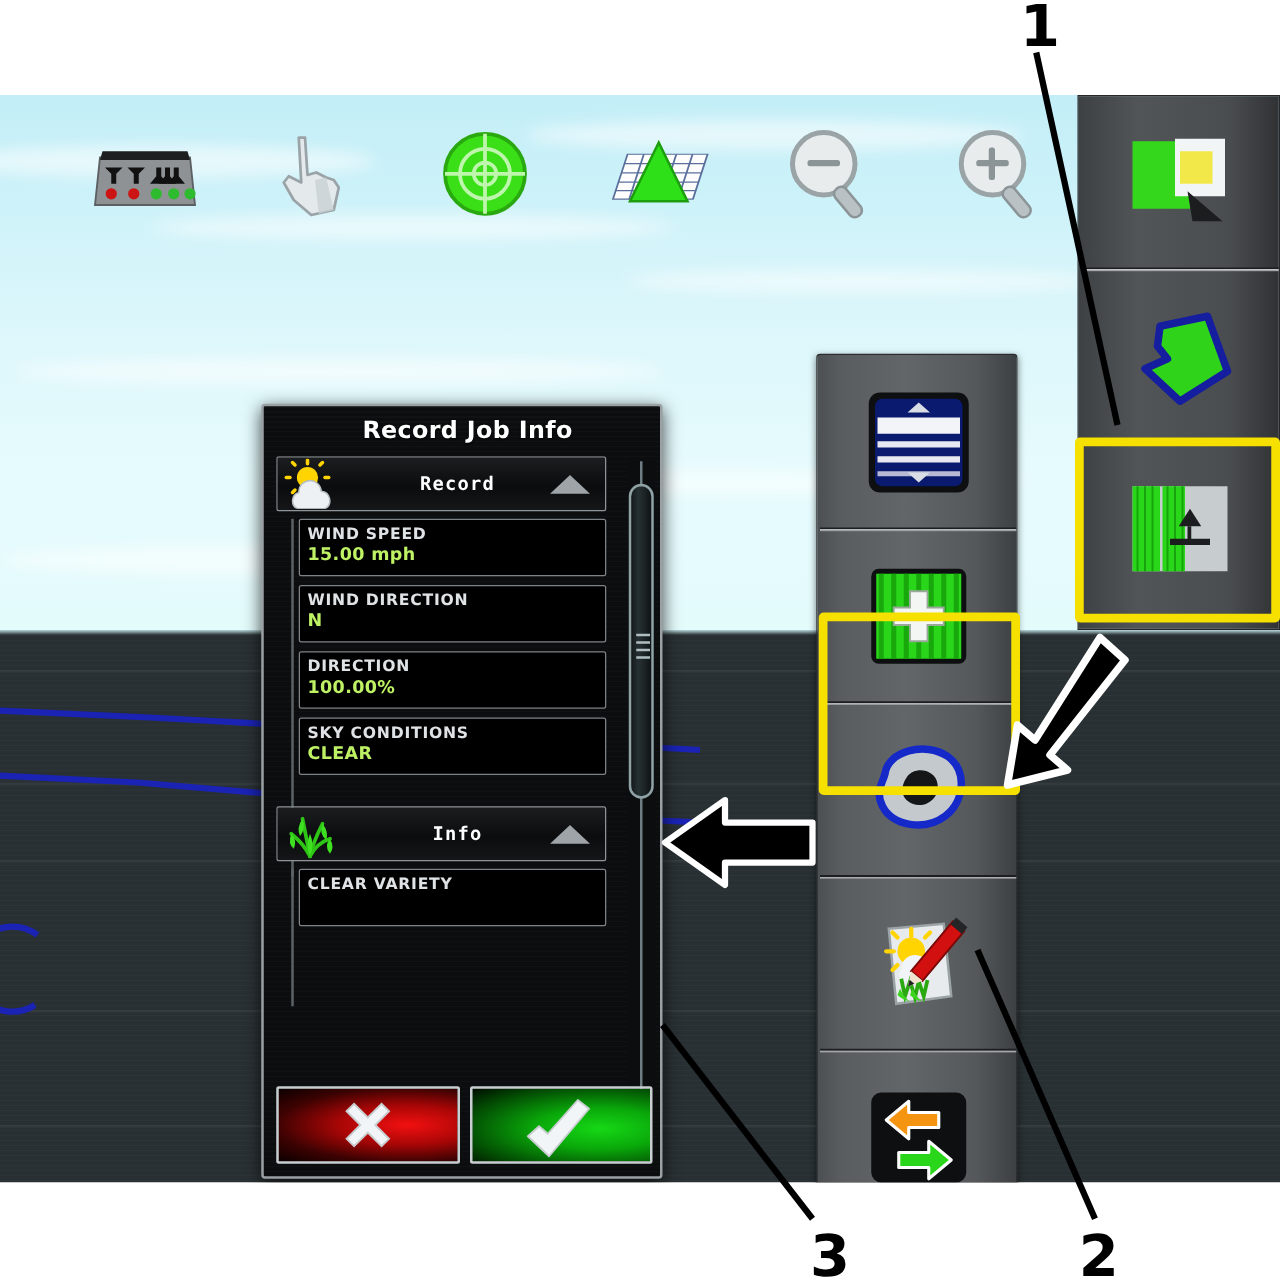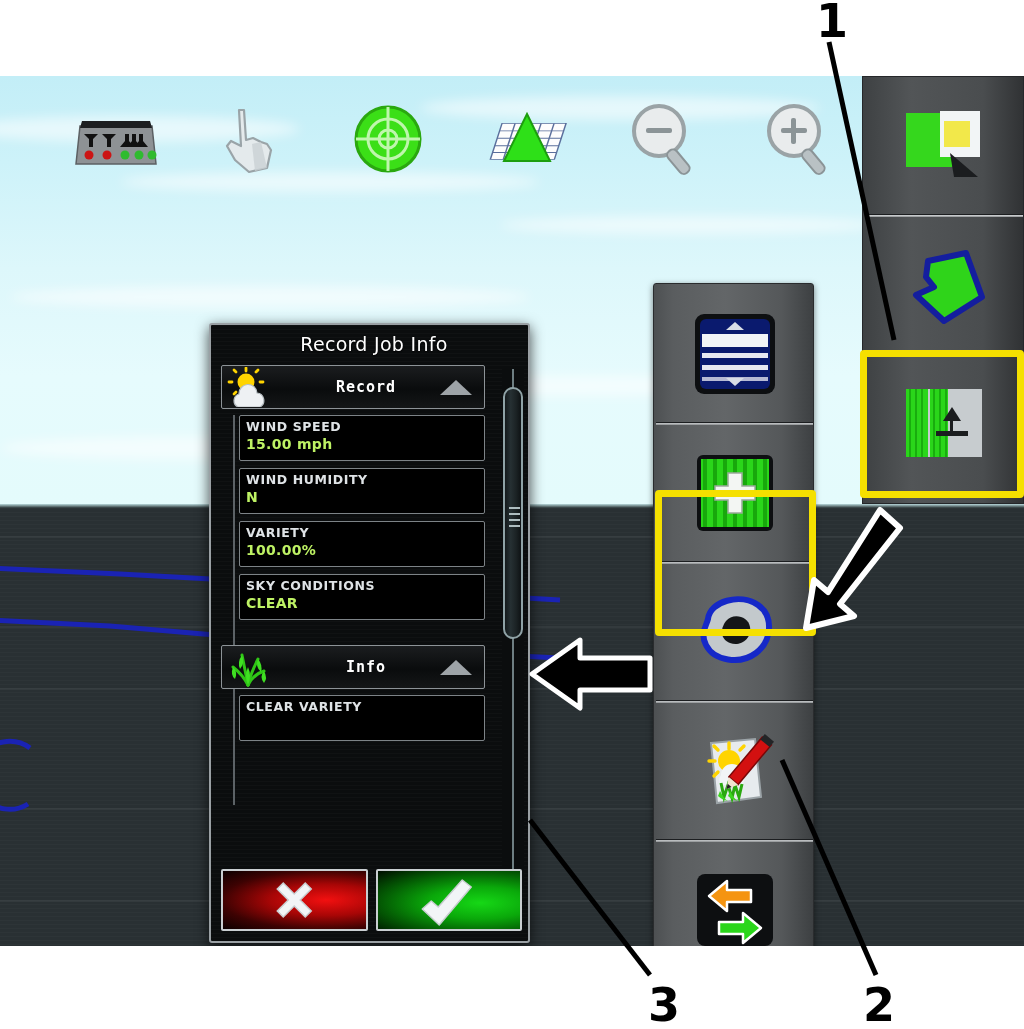--- a/index.html
+++ b/index.html
@@ -82,21 +82,21 @@
   #dialog {
     position:absolute; left:209px; top:247px; width:321px; height:620px;
     background:#0b0d0e;
     border:2px solid #9aa0a4;
     border-radius:3px;
     box-shadow: 0 4px 14px rgba(0,0,0,0.7);
     background-image: repeating-linear-gradient(to bottom, rgba(255,255,255,0.018) 0px, rgba(255,255,255,0.018) 1px, transparent 1px, transparent 4px);
   }
   #dialog-title {
     position:absolute; left:0; top:8px; width:326px; text-align:center;
-    color:#ffffff; font-size:19px; font-weight:normal; letter-spacing:0.3px;
+    color:#ffffff; font-size:19px; font-weight:bold; letter-spacing:0.3px;
     text-shadow: 0 1px 2px #000;
   }
   #dialog-body {
     position:absolute; left:10px; top:40px; width:272px; height:530px;
     overflow:hidden;
   }
   .section-header {
     position:relative; width:264px; height:44px; margin-bottom:6px;
     background: linear-gradient(to bottom,#1b1d1f,#0a0c0d 55%,#141617);
     border:1px solid #8d9397; border-radius:2px;
@@ -409,25 +409,25 @@
         </div>
 
         <div style="position:relative;">
           <div class="group-bracket" style="top:0; height:286px;"></div>
 
           <div class="field-row">
             <div class="field-label">WIND SPEED</div>
             <div class="field-value">15.00 mph</div>
           </div>
           <div class="field-row">
-            <div class="field-label">WIND HUMIDITY</div>
+            <div class="field-label">WIND DIRECTION</div>
             <div class="field-value">N</div>
           </div>
           <div class="field-row">
-            <div class="field-label">VARIETY</div>
+            <div class="field-label">DIRECTION</div>
             <div class="field-value">100.00%</div>
           </div>
           <div class="field-row">
             <div class="field-label">SKY CONDITIONS</div>
             <div class="field-value">CLEAR</div>
           </div>
         </div>
 
         <div style="height:18px;"></div>
 

